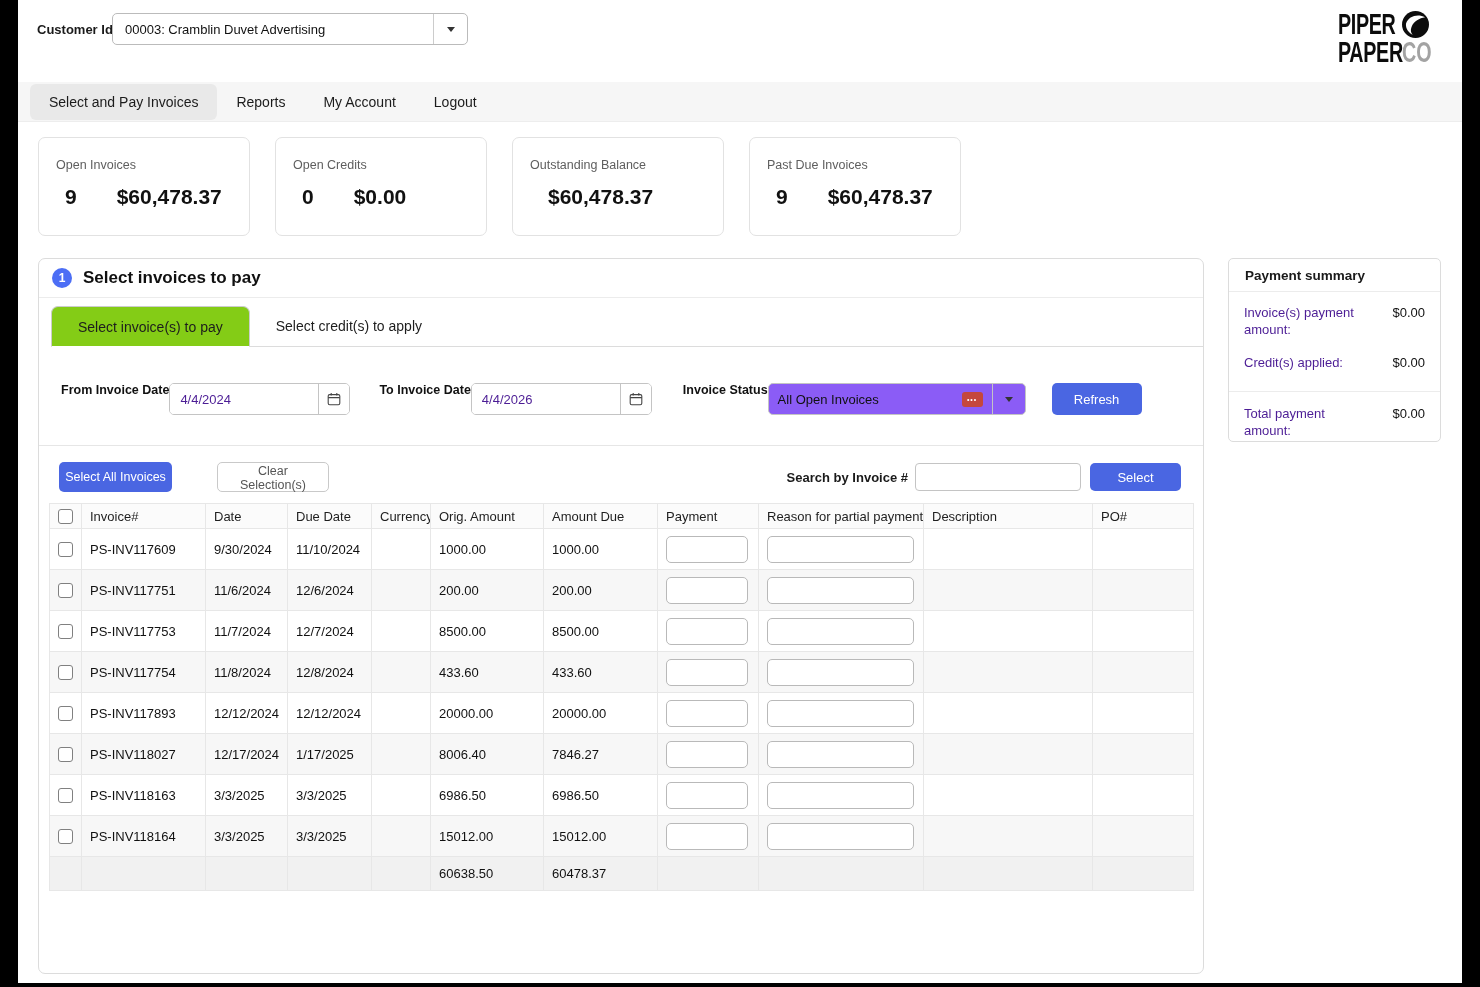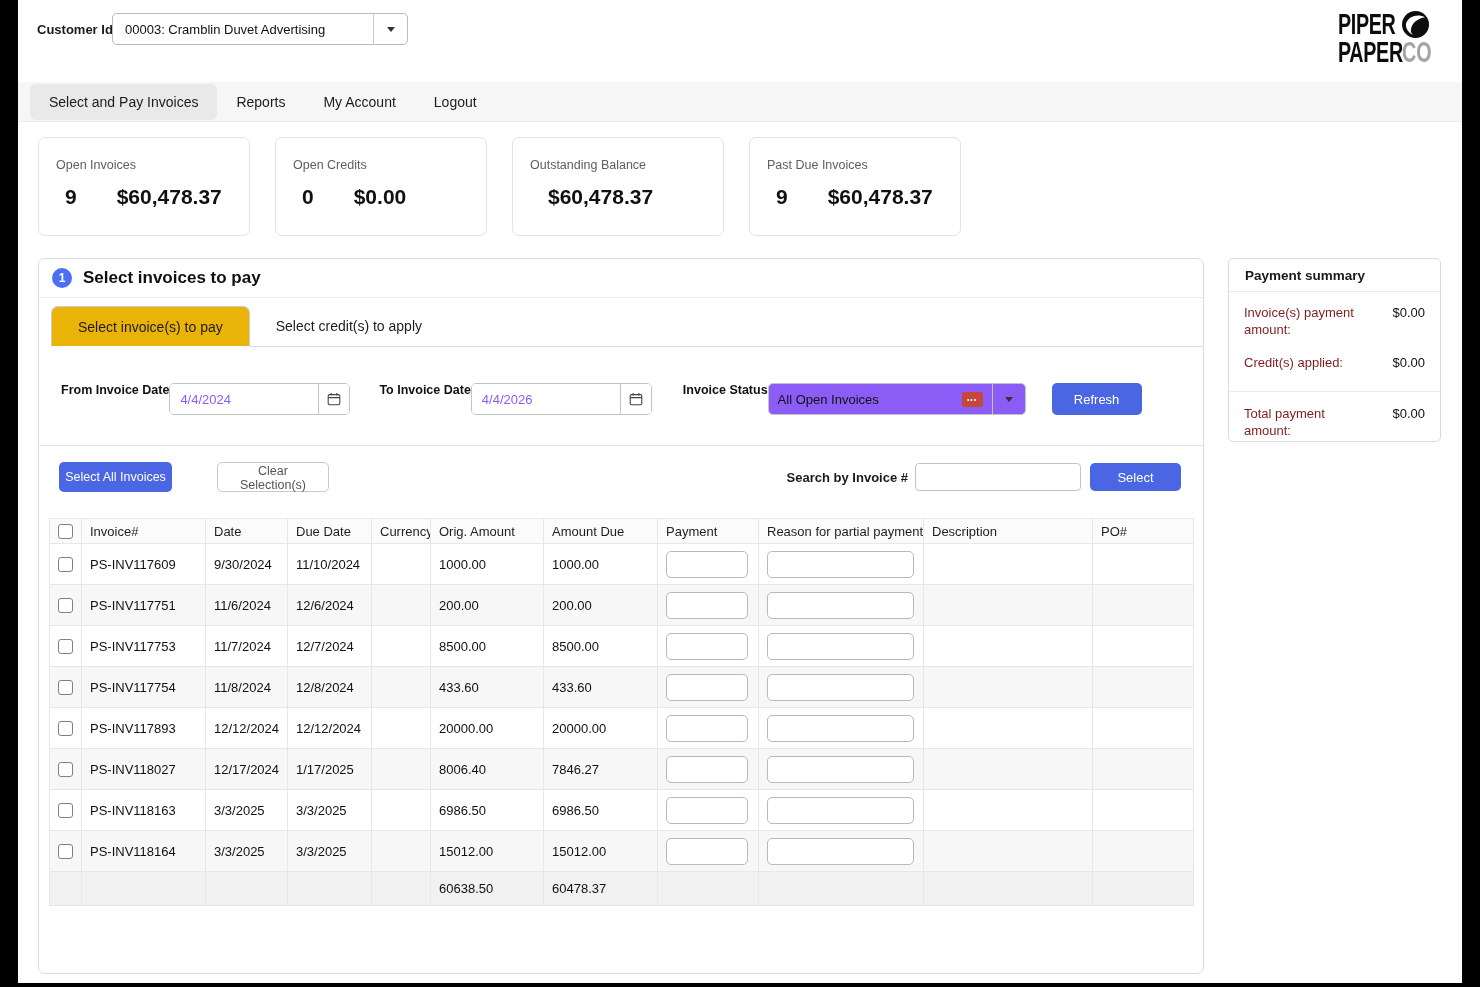--- a/index.html
+++ b/index.html
@@ -5,21 +5,21 @@
   html,body{margin:0;padding:0;}
   body{
     width:1480px;height:987px;background:#000;position:relative;overflow:hidden;
     font-family:"Liberation Sans", sans-serif;color:#1a1a1a;
   }
   .page{position:absolute;left:18px;top:0;width:1444px;height:983px;background:#fff;}
 
   
   .customer-label{position:absolute;left:19px;top:22px;font-size:13px;font-weight:bold;}
   .customer-select{
-    position:absolute;left:94px;top:13px;width:296px;height:32px;border:1px solid #bbb;
+    position:absolute;left:94px;top:13px;width:356px;height:32px;border:1px solid #bbb;
     border-radius:5px;display:flex;align-items:center;background:#fff;cursor:pointer;box-sizing:border-box;
   }
   .customer-select .sel-text{flex:1;padding:0 12px;font-size:13px;color:#111;}
   .sel-arrow-box{width:33px;height:100%;border-left:1px solid #ccc;display:flex;align-items:center;justify-content:center;}
   .caret{width:0;height:0;border-left:4px solid transparent;border-right:4px solid transparent;border-top:5px solid #333;}
 
   .logo{position:absolute;top:10px;right:17px;display:flex;flex-direction:column;}
   .logo-row{display:flex;align-items:center;height:28px;}
   .logo-wrap{width:64px;overflow:visible;white-space:nowrap;}
   .logo-text{display:inline-block;font-weight:900;font-size:29px;letter-spacing:-0.5px;color:#0c0c0c;transform:scaleX(0.68);transform-origin:left center;}
@@ -42,27 +42,27 @@
 
   
   .panel{position:absolute;left:20px;top:258px;width:1166px;height:716px;border:1px solid #dcdcdc;border-radius:7px;background:#fff;box-sizing:border-box;}
   .panel-header{height:38px;border-bottom:1px solid #ececec;display:flex;align-items:center;gap:11px;padding-left:13px;}
   .step-circle{width:20px;height:20px;border-radius:50%;background:#4c6ef5;color:#fff;font-size:12px;font-weight:bold;
     display:flex;align-items:center;justify-content:center;}
   .panel-title{font-size:17px;font-weight:bold;color:#101010;}
 
   .tabs{display:flex;margin:8px 0 0 12px;height:40px;border-bottom:1px solid #dcdcdc;align-items:stretch;}
   .tab{display:flex;align-items:center;padding:0 26px;font-size:14px;color:#1d1d1d;cursor:pointer;}
-  .tab.active{border:1px solid #ccc;border-bottom:1px solid #fff;border-radius:7px 7px 0 0;background:#eab308;margin-bottom:-1px;}
+  .tab.active{border:1px solid #ccc;border-bottom:1px solid #fff;border-radius:7px 7px 0 0;background:#84cc16;margin-bottom:-1px;}
 
   .filters{display:flex;margin:36px 0 0 22px;align-items:flex-end;}
   .filter-group{display:flex;}
   .filter-label{font-size:12.5px;font-weight:bold;margin-bottom:7px;color:#111;}
   .date-box{display:flex;height:32px;border:1px solid #c4c4c4;border-radius:5px;overflow:hidden;background:#fff;box-sizing:border-box;}
-  .date-box input{border:none;outline:none;width:128px;padding:0 10px;font-size:13px;font-family:inherit;color:#8b5cf6;}
+  .date-box input{border:none;outline:none;width:128px;padding:0 10px;font-size:13px;font-family:inherit;color:#4c1d95;}
   .cal-btn{width:30px;border-left:1px solid #c4c4c4;display:flex;align-items:center;justify-content:center;background:#fff;cursor:pointer;}
   .gap29{width:29px;} .gap31{width:31px;} .gap26{width:26px;}
   .status-box{display:flex;height:32px;width:258px;border:1px solid #c4c4c4;border-radius:5px;background:#8b5cf6;box-sizing:border-box;cursor:pointer;}
   .status-main{flex:1;display:flex;align-items:center;justify-content:space-between;padding:0 9px;}
   .status-text{font-size:13px;color:#111;}
   .red-badge{width:21px;height:15px;background:#c5473c;border-radius:3px;color:#fff;display:flex;align-items:center;justify-content:center;}
   .red-badge::after{content:"•••";font-size:7px;letter-spacing:1px;line-height:1;}
   .status-arrow{width:32px;border-left:1px solid #c4c4c4;display:flex;align-items:center;justify-content:center;}
   .btn-blue{background:#4a66e2;color:#fff;border:none;border-radius:5px;font-size:13px;font-family:inherit;cursor:pointer;}
   .refresh-btn{height:32px;width:90px;}
@@ -71,39 +71,39 @@
   .actions{display:flex;align-items:center;margin:16px 22px 0 20px;}
   .select-all-btn{height:30px;width:113px;font-size:12.5px;}
   .clear-btn{height:30px;width:112px;margin-left:45px;background:#fff;border:1px solid #c9c9c9;border-radius:5px;
     font-size:12.5px;color:#555;font-family:inherit;cursor:pointer;}
   .spacer{flex:1;}
   .search-label{font-size:13px;font-weight:bold;margin-right:7px;}
   .search-input{width:166px;height:28px;border:1px solid #c4c4c4;border-radius:4px;padding:0 8px;font-size:13px;font-family:inherit;box-sizing:border-box;}
   .search-select-btn{height:28px;width:91px;margin-left:9px;}
 
   
-  .table-wrap{margin:26px 10px 0 10px;}
+  .table-wrap{margin:11px 10px 0 10px;}
   table.invoices{border-collapse:collapse;table-layout:fixed;width:1144px;}
   table.invoices th, table.invoices td{border:1px solid #e7e7e7;padding:0 8px;font-size:13px;overflow:hidden;white-space:nowrap;box-sizing:border-box;}
   table.invoices thead th{height:25px;background:#fbfbfb;font-weight:normal;text-align:left;color:#1e1e1e;}
   table.invoices tbody td{height:41px;color:#111;}
   table.invoices tbody tr:nth-child(even){background:#f7f7f7;}
   table.invoices tfoot td{height:34px;background:#f1f1f1;color:#111;}
   .checkbox{display:inline-block;width:13px;height:13px;border:1.5px solid #808080;border-radius:3px;background:#fff;cursor:pointer;vertical-align:middle;}
   .cb-cell{text-align:center;}
   .cell-input{border:1px solid #b9b9b9;border-radius:5px;height:27px;font-size:13px;font-family:inherit;padding:0 6px;box-sizing:border-box;background:#fff;}
   .cell-input.pay{width:82px;}
   .cell-input.reason{width:147px;}
 
   
   .summary{position:absolute;left:1210px;top:258px;width:213px;height:184px;border:1px solid #dcdcdc;border-radius:5px;background:#fff;box-sizing:border-box;}
   .summary-title{padding:9px 16px 8px 16px;font-size:13.5px;font-weight:bold;border-bottom:1px solid #ececec;}
   .summary-body{padding:12px 15px 4px 15px;}
   .summary-row{display:flex;justify-content:space-between;font-size:13px;line-height:17px;margin-bottom:16px;}
-  .summary-row .lbl{width:125px;color:#7f1d1d;}
+  .summary-row .lbl{width:125px;color:#4c1d95;}
   .summary-row .val{color:#111;}
   .summary-total{border-top:1px solid #ececec;padding:13px 15px 0 15px;}
 </style>
 </head>
 <body>
 
 <div class="page">
 
   <div class="customer-label">Customer Id</div>
   <div class="customer-select">

